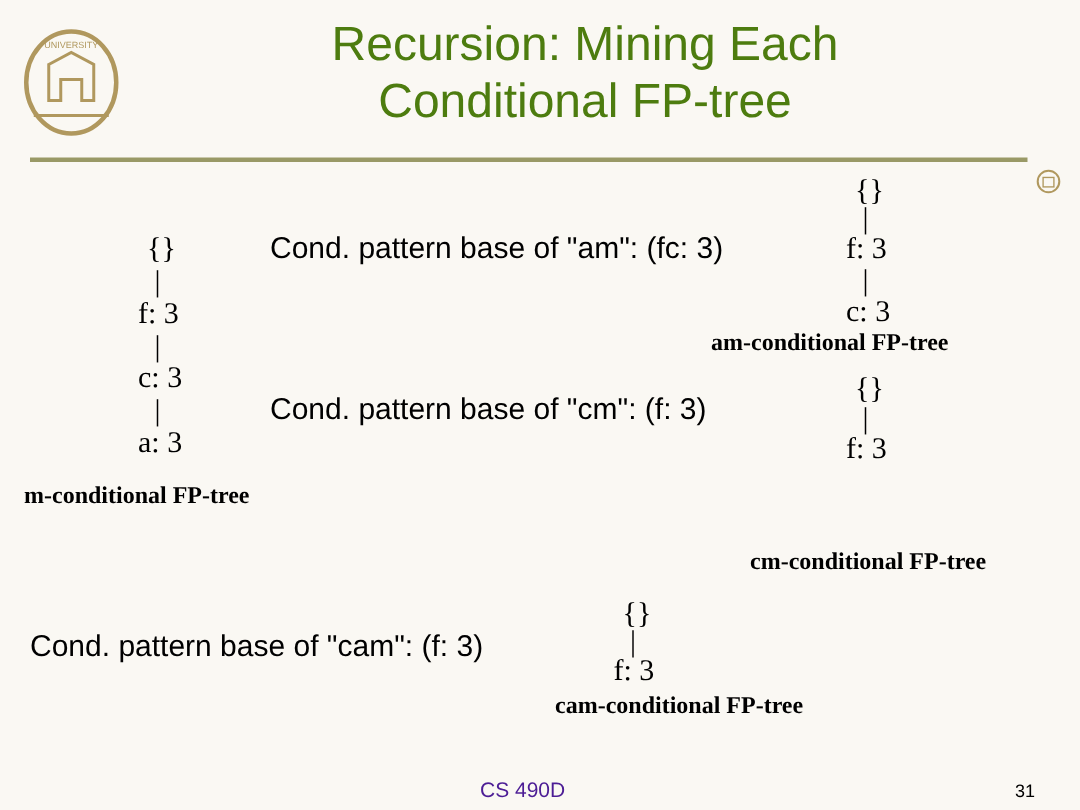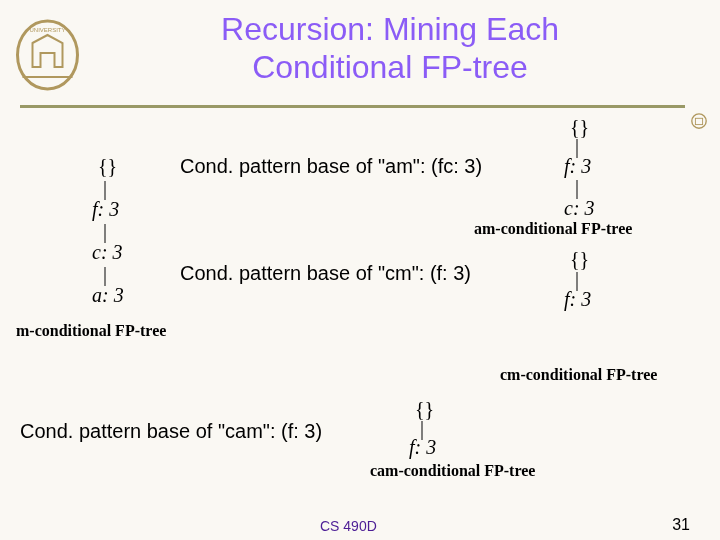--- a/index.html
+++ b/index.html
@@ -21,42 +21,41 @@
   }
   .logo svg { width: 100%; height: 100%; }
   .title {
     position: absolute;
     left: 140px;
     top: 10px;
     width: 500px;
     text-align: center;
     font-size: 32px;
     line-height: 1.2;
-    color: #8b5cf6;
+    color: #4d7c0f;
   }
   .title-underline {
     position: absolute;
     left: 20px;
     top: 105px;
     width: 665px;
     height: 3px;
     background: #999966;
   }
   .small-logo {
     position: absolute;
     right: 12px;
     top: 112px;
     width: 18px;
     height: 18px;
   }
   .small-logo svg { width:100%; height:100%; }
   .node {
     position: absolute;
     font-family: Georgia, 'Times New Roman', serif;
-    font-style: italic;
     font-size: 20px;
     color: #000;
   }
   .root {
     font-style: normal;
   }
   .bartxt {
     position: absolute;
     font-family: Georgia, 'Times New Roman', serif;
     font-size: 20px;
@@ -75,21 +74,21 @@
   .footer {
     position: absolute;
     bottom: 6px;
     font-size: 14px;
     color: #4c1d95;
   }
   .pagenum {
     position: absolute;
     right: 30px;
     bottom: 6px;
-    font-size: 16px;
+    font-size: 12px;
   }
 </style>
 </head>
 <body>
 
 <div class="logo">
 <svg viewBox="0 0 70 90">
   <ellipse cx="35" cy="40" rx="30" ry="34" fill="none" stroke="#b0985e" stroke-width="3"></ellipse>
   <text x="35" y="17" text-anchor="middle" font-size="6" fill="#b0985e">UNIVERSITY</text>
   <path d="M20 28 L35 20 L50 28 L50 52 L42 52 L42 38 L28 38 L28 52 L20 52 Z" fill="none" stroke="#b0985e" stroke-width="2"></path>

